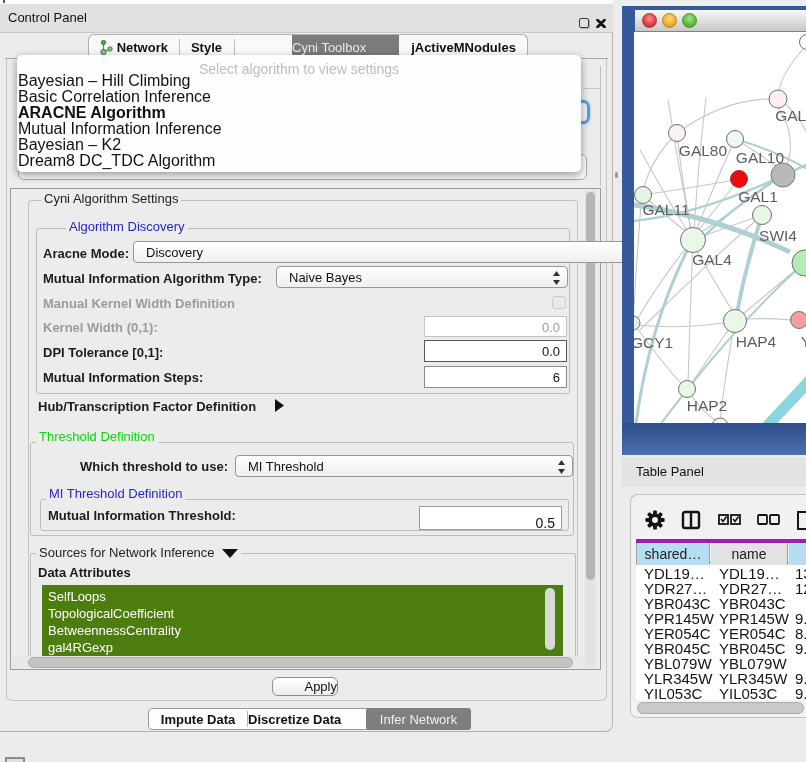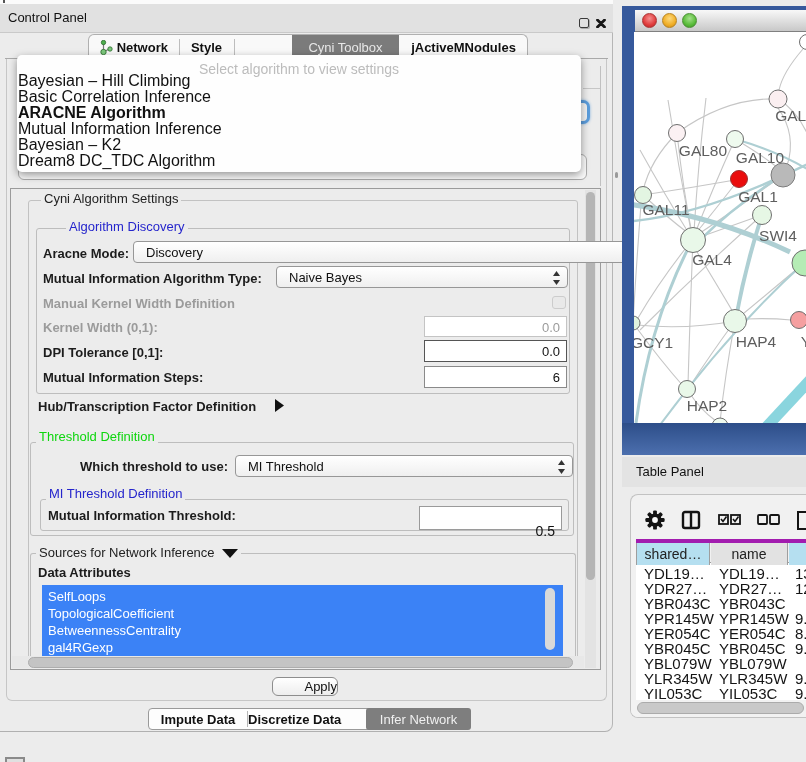--- a/index.html
+++ b/index.html
@@ -34,21 +34,21 @@
 
   <div class="abs" style="left:88px; top:34px; width:440px; height:24px; font-size:13px; background:#f9f9f9; border:1px solid #b0b0b0; border-bottom:none; border-radius:6px 6px 0 0;">
   <div class="abs" style="left:0; top:0; width:90px; height:24px; text-align:center; padding-top:5px; color:#111; font-weight:bold;"><svg width="13" height="15" viewBox="0 0 13 15" style="vertical-align:-3px;">
           <path d="M3.5 4 L3.5 10 M5 11 L8.5 9.5" stroke="#777" stroke-width="1.2" fill="none"></path>
           <circle cx="3.5" cy="2.5" r="2.2" fill="#4db04d" stroke="#2c6b2c" stroke-width="0.8"></circle>
           <circle cx="3.5" cy="12" r="2.7" fill="#7cc87c" stroke="#2c6b2c" stroke-width="0.8"></circle>
           <circle cx="10" cy="9" r="2.2" fill="#7cc87c" stroke="#2c6b2c" stroke-width="0.8"></circle>
         </svg> Network</div>
   <div class="abs" style="left:90px; top:0; width:55px; height:24px; text-align:center; padding-top:5px; color:#111; font-weight:bold;">Style</div>
   <div class="abs" style="left:145px; top:0; width:58px; height:24px; text-align:center; padding-top:5px; color:#111; font-weight:bold;margin-top:26px;">Select</div>
-  <div class="abs" style="left:203px; top:0; width:107px; height:24px; text-align:center; padding-top:5px; background:#7b7b7b; color:#e8e8e8;">Cyni Toolbox</div>
+  <div class="abs" style="left:203px; top:0; width:107px; height:24px; padding-top:5px; background:#7b7b7b; color:#e8e8e8;">Cyni Toolbox</div>
   <div class="abs" style="left:310px; top:0; width:129px; height:24px; text-align:center; padding-top:5px; color:#111; font-weight:bold; border-top-right-radius:6px;">jActiveMNodules</div>
   <div class="abs" style="left:90px; top:4px; width:1px; height:16px; background:#bdbdbd;"></div>
   <div class="abs" style="left:145px; top:4px; width:1px; height:16px; background:#bdbdbd;"></div>
 </div>
 
   <div class="abs" style="left:5px; top:58px; width:603px; height:1px; background:#a9a9a9;"></div>
 
   <div class="abs" style="left:6px; top:59px; width:601px; height:642px; background:#ececec; border:1px solid #c6c6c6; border-top:none; border-radius:0 0 6px 6px;"></div>
 
   <div class="abs" style="left:560px; top:100px; width:30px; height:24px; border:3px solid #5b9cdb; border-radius:7px; background:#f2f2f2; box-shadow:0 0 3px #85b4e0;"></div>
@@ -113,27 +113,27 @@
       <svg class="arr" viewBox="0 0 9 18">
         <path d="M4.5 2 L8 7 L1 7 Z" fill="#333"></path>
         <path d="M4.5 16 L8 11 L1 11 Z" fill="#333"></path>
       </svg>
     </div>
 
   <div class="grp" style="left:40px; top:499px; width:529px; height:32px;"></div>
   <div class="grptitle" style="left:46px; top:486px; color:#2525cc;">MI Threshold Definition</div>
 
   <div class="lbl abs" style="left:48px; top:508px;">Mutual Information Threshold:</div>
-  <div class="field" style="left:419px; top:506px; width:143px; height:24px; border-color:#9a9a9a; font-size:14px; padding-top:16px;">0.5</div>
+  <div class="field" style="left:419px; top:506px; width:143px; height:24px; border-color:#9a9a9a; font-size:14px; padding-top:8px;">0.5</div>
 
   <div class="grp" style="left:30px; top:553px; width:546px; height:107px; border-bottom:none;"></div>
   <div class="grptitle" style="left:36px; top:545px; color:#222;">Sources for Network Inference <span style="display:inline-block; width:0; height:0; border-left:8px solid transparent; border-right:8px solid transparent; border-top:9px solid #111; vertical-align:middle; margin-left:4px;"></span></div>
   <div class="lbl abs" style="left:38px; top:565px;">Data Attributes</div>
 
-  <div class="abs" style="left:42px; top:585px; width:521px; height:71px; background:#3b82f6; color:#fff; font-size:13px; overflow:hidden;">
+  <div class="abs" style="left:42px; top:585px; width:521px; height:71px; background:#4d7c0f; color:#fff; font-size:13px; overflow:hidden;">
     <div style="padding:3px 0 0 6px; line-height:17px;">SelfLoops<br>TopologicalCoefficient<br>BetweennessCentrality<br>gal4RGexp</div>
     <div class="abs" style="left:503px; top:3px; width:10px; height:62px; background:#d9d9d9; border-radius:5px;"></div>
   </div>
 
   <div class="abs" style="left:12px; top:656px; width:572px; height:12px; background:#e8e8e8;"></div>
   <div class="abs" style="left:28px; top:657px; width:545px; height:11px; background:#c4c4c4; border:1px solid #adadad; border-radius:6px;"></div>
 
   <div class="abs" style="left:272px; top:677px; width:66px; height:19px; background:linear-gradient(#ffffff,#ededed); border:1px solid #8d8d8d; border-radius:6px; text-align:right; font-size:13px; color:#111; padding-top:1px;">Apply</div>
 
   <div class="abs" style="left:148px; top:708px; width:322px; height:22px; background:#fdfdfd; border:1px solid #9a9a9a; border-radius:4px; font-size:13px;">

